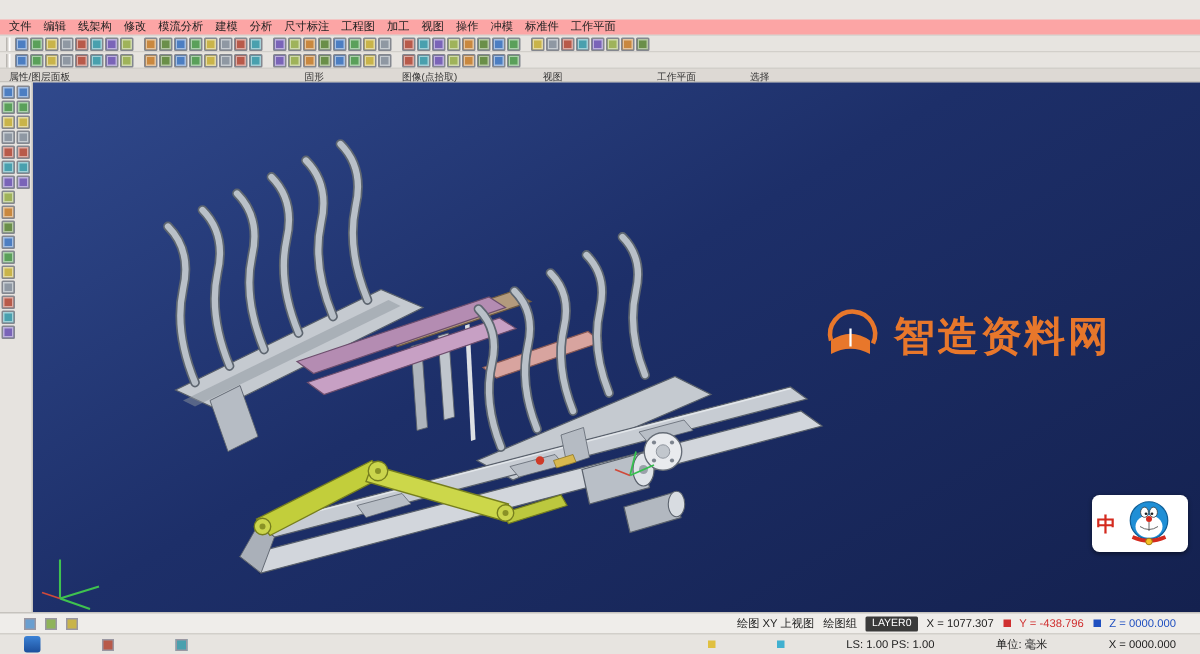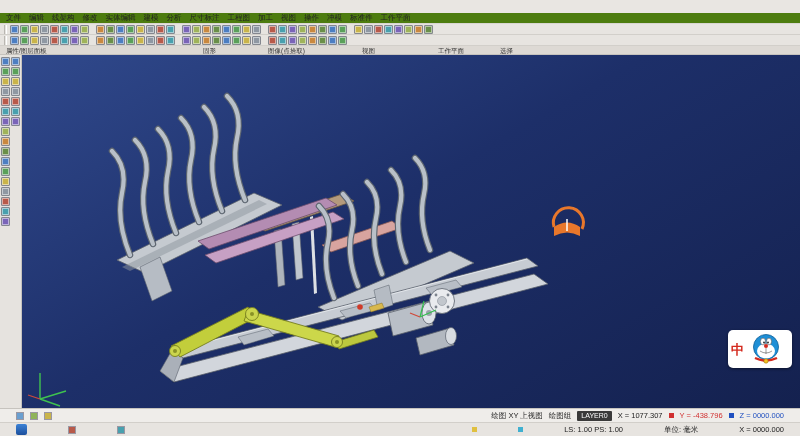--- a/index.html
+++ b/index.html
@@ -11,21 +11,21 @@
   .titlebar { position:absolute; top:0; left:0; right:0; height:13px;
     background:linear-gradient(#fbfbfa,#ecebe8); border-bottom:1px solid #cfccc8;
     display:flex; align-items:center; padding:0 3px; font-size:7.5px; color:#1a1a1a; }
   .app-ico { width:9px; height:9px; background:linear-gradient(#4a8fd0,#2a5fa0); border-radius:2px; margin-right:3px; flex:none;}
   .title-text { position:absolute; left:60px; right:60px; text-align:center; white-space:nowrap; overflow:hidden; }
   .win-controls { margin-left:auto; display:flex; gap:1px; z-index:2; }
   .win-btn { width:14px; height:10px; font-size:7px; line-height:9px; text-align:center; color:#333;
     background:#e6e3df; border:1px solid #c5c2be; cursor:default; }
 
   
-  .menubar { position:absolute; top:13px; left:0; right:0; height:11px; background:#4d7c0f;
+  .menubar { position:absolute; top:13px; left:0; right:0; height:11px; background:#fca5a5;
     border-bottom:1px solid #d8d5d1; display:flex; align-items:center; gap:8px; padding:0 6px;
     font-size:7.5px; color:#222; white-space:nowrap; }
   .menubar span { cursor:default; }
 
   
   .toolbar { position:absolute; left:0; right:0; background:#e7e4e0; border-bottom:1px solid #d2cfca;
     display:flex; align-items:center; padding:0 2px 0 4px; }
   #toolbar-row-1 { top:24px; height:11px; }
   #toolbar-row-2 { top:35px; height:11px; }
   .grip { width:3px; height:9px; border-left:1px solid #b9b6b1; border-right:1px solid #ffffff; margin-right:3px; flex:none; }
@@ -74,21 +74,21 @@
 <body>
 
 <div id="stage">
 
 
   <div class="menubar">
     <span>文件</span>
     <span>编辑</span>
     <span>线架构</span>
     <span>修改</span>
-    <span>实体编辑</span>
+    <span>模流分析</span>
     <span>建模</span>
     <span>分析</span>
     <span>尺寸标注</span>
     <span>工程图</span>
     <span>加工</span>
     <span>视图</span>
     <span>操作</span>
     <span>冲模</span>
     <span>标准件</span>
     <span>工作平面</span>
@@ -308,20 +308,21 @@
         <path d="M18,344 L6,340" stroke="#d04a3a" stroke-width="1.2" fill="none"></path>
       </g>
     </svg>
 
     <div class="wm">
       <svg width="42" height="38" viewBox="0 0 42 38">
         <path d="M8,22 A15,15 0 1 1 36,24" fill="none" stroke="#e8772b" stroke-width="3"></path>
         <path d="M8,22 Q21,13 34,22 L34,31 Q21,24 8,31 Z" fill="#e8772b"></path>
         <path d="M21,14 L21,26" stroke="#ffffff" stroke-width="1.5"></path>
       </svg>
+      <span class="wm-text">智造资料网</span>
     </div>
 
     <div class="sticker">
       <span class="sticker-char">中</span>
       <svg width="36" height="34" viewBox="0 0 36 34">
         <circle cx="20" cy="15" r="12.5" fill="#1f8fd6" stroke="#0e5e96" stroke-width="0.8"></circle>
         <ellipse cx="20" cy="19" rx="9" ry="7.5" fill="#ffffff"></ellipse>
         <ellipse cx="17" cy="9.5" rx="2.6" ry="3.4" fill="#ffffff" stroke="#333" stroke-width="0.5"></ellipse>
         <ellipse cx="23" cy="9.5" rx="2.6" ry="3.4" fill="#ffffff" stroke="#333" stroke-width="0.5"></ellipse>
         <circle cx="18" cy="10.5" r="0.9" fill="#222"></circle>

